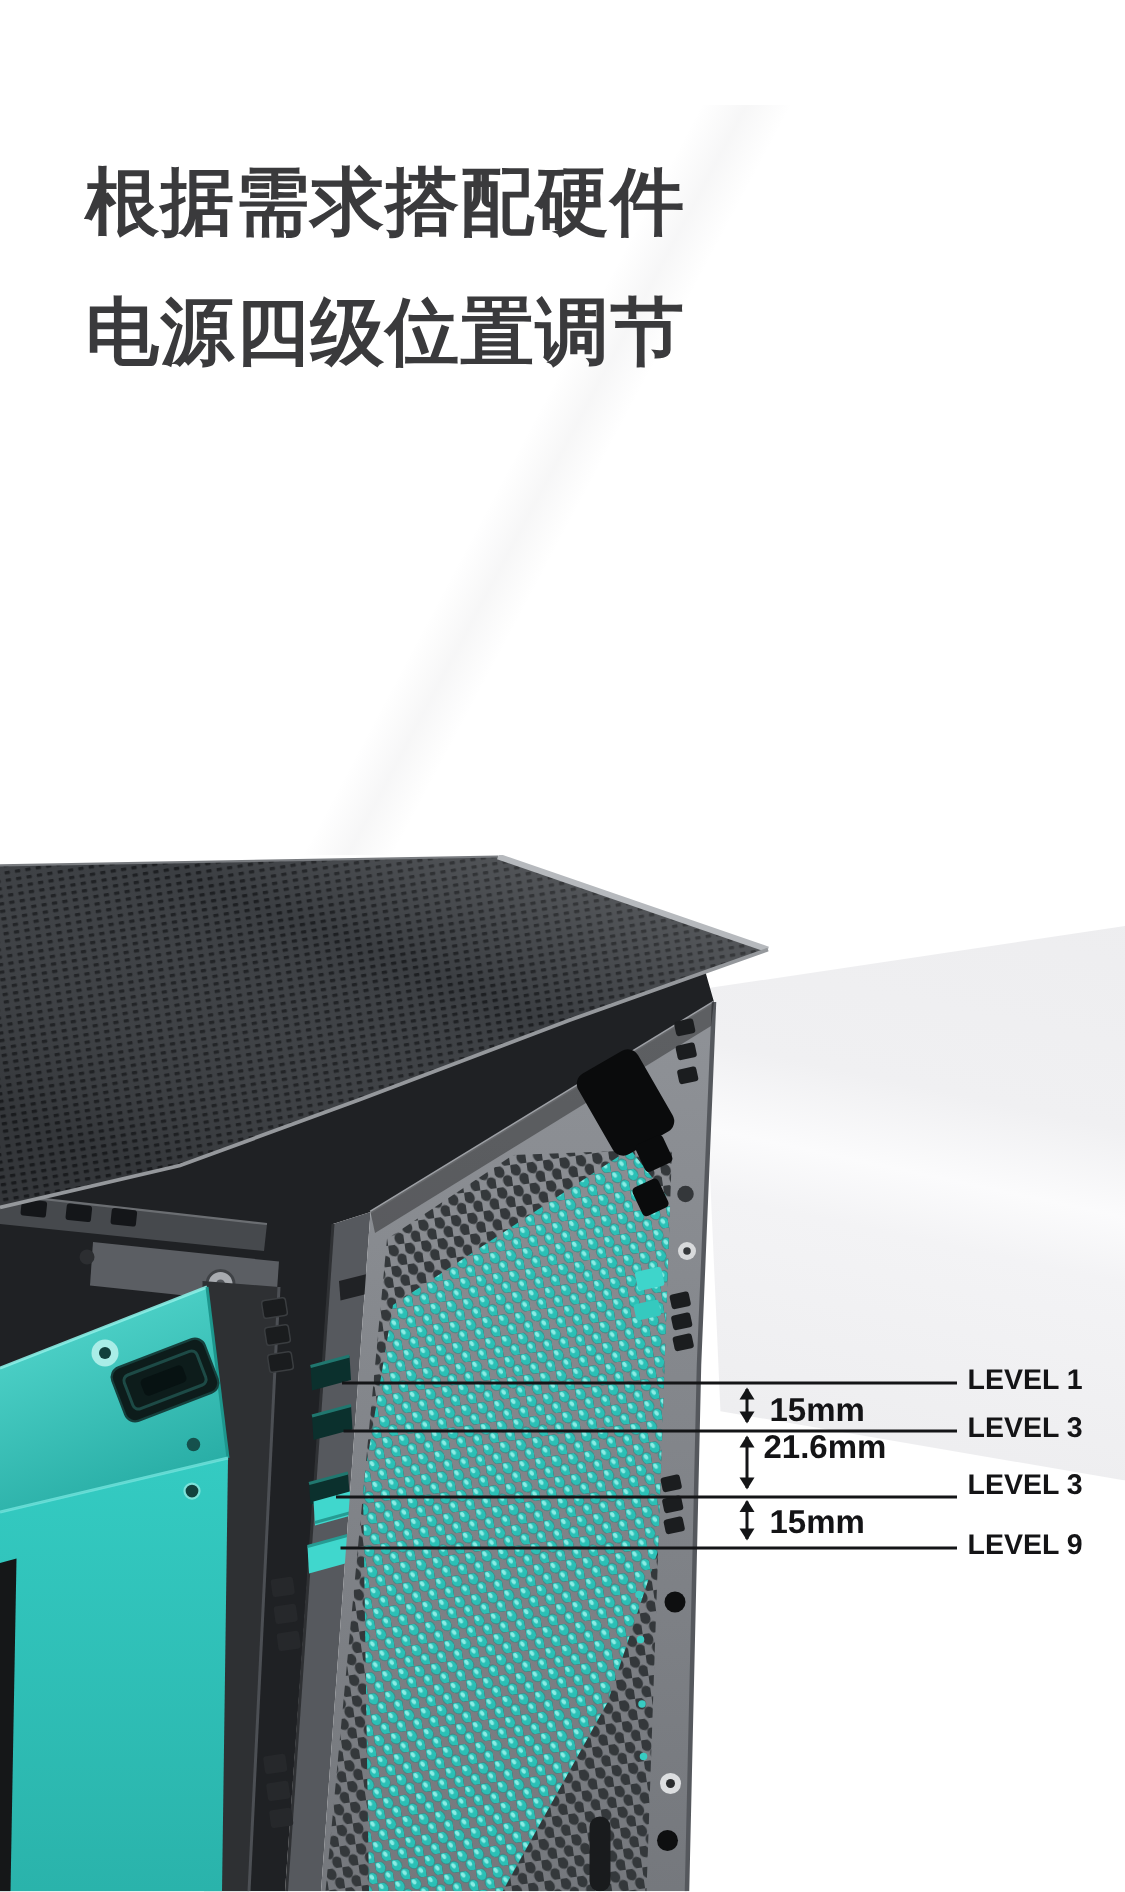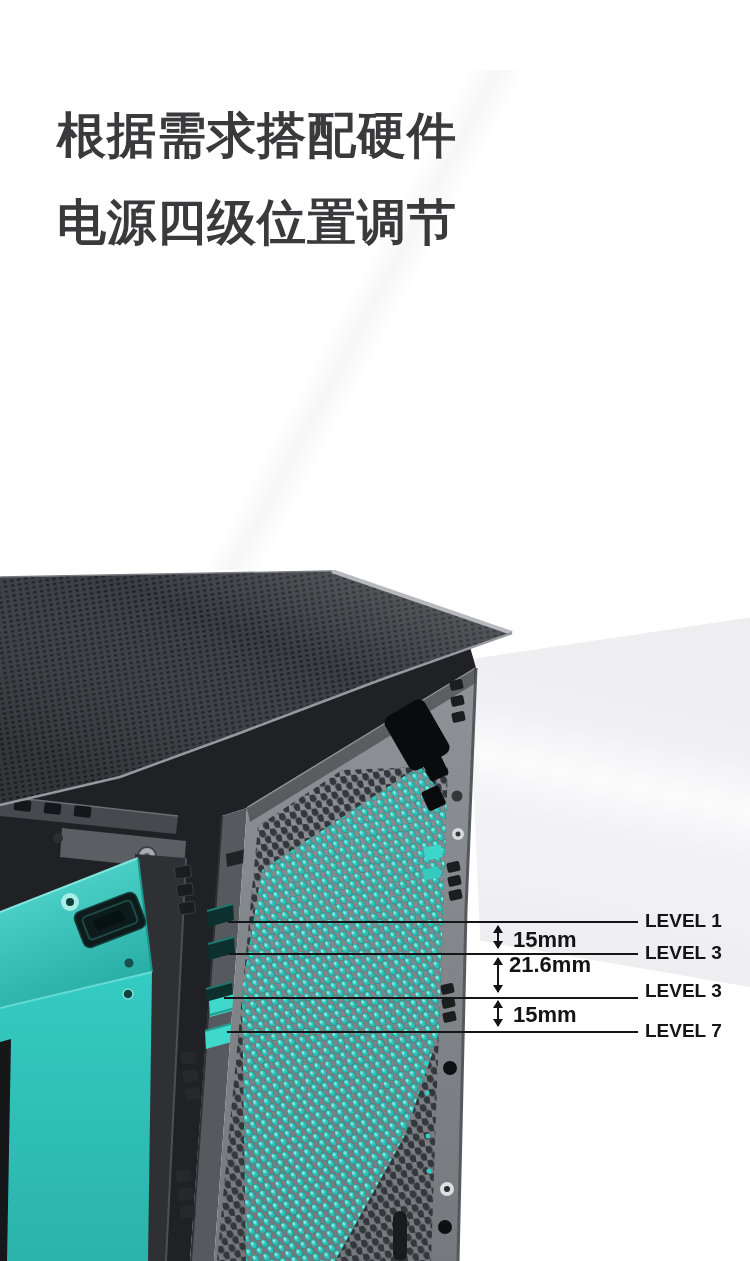--- a/index.html
+++ b/index.html
@@ -237,21 +237,21 @@
   </svg>
 
   <div class="callout" style="left:228px;top:921px;width:410px"></div>
   <div class="callout" style="left:229px;top:953px;width:409px"></div>
   <div class="callout" style="left:224px;top:997px;width:414px"></div>
   <div class="callout" style="left:227px;top:1031px;width:411px"></div>
 
   <div class="lvl" style="top:909px">LEVEL 1</div>
   <div class="lvl" style="top:941px">LEVEL 3</div>
   <div class="lvl" style="top:979px">LEVEL 3</div>
-  <div class="lvl" style="top:1019px">LEVEL 7</div>
+  <div class="lvl" style="top:1019px">LEVEL 9</div>
 
   <div class="varrow" style="top:926px;height:22px">
     <span class="ah up"></span>
     <span class="ah dn"></span>
   </div>
   <div class="varrow" style="top:958px;height:34px">
     <span class="ah up"></span>
     <span class="ah dn"></span>
   </div>
   <div class="varrow" style="top:1001px;height:25px">

